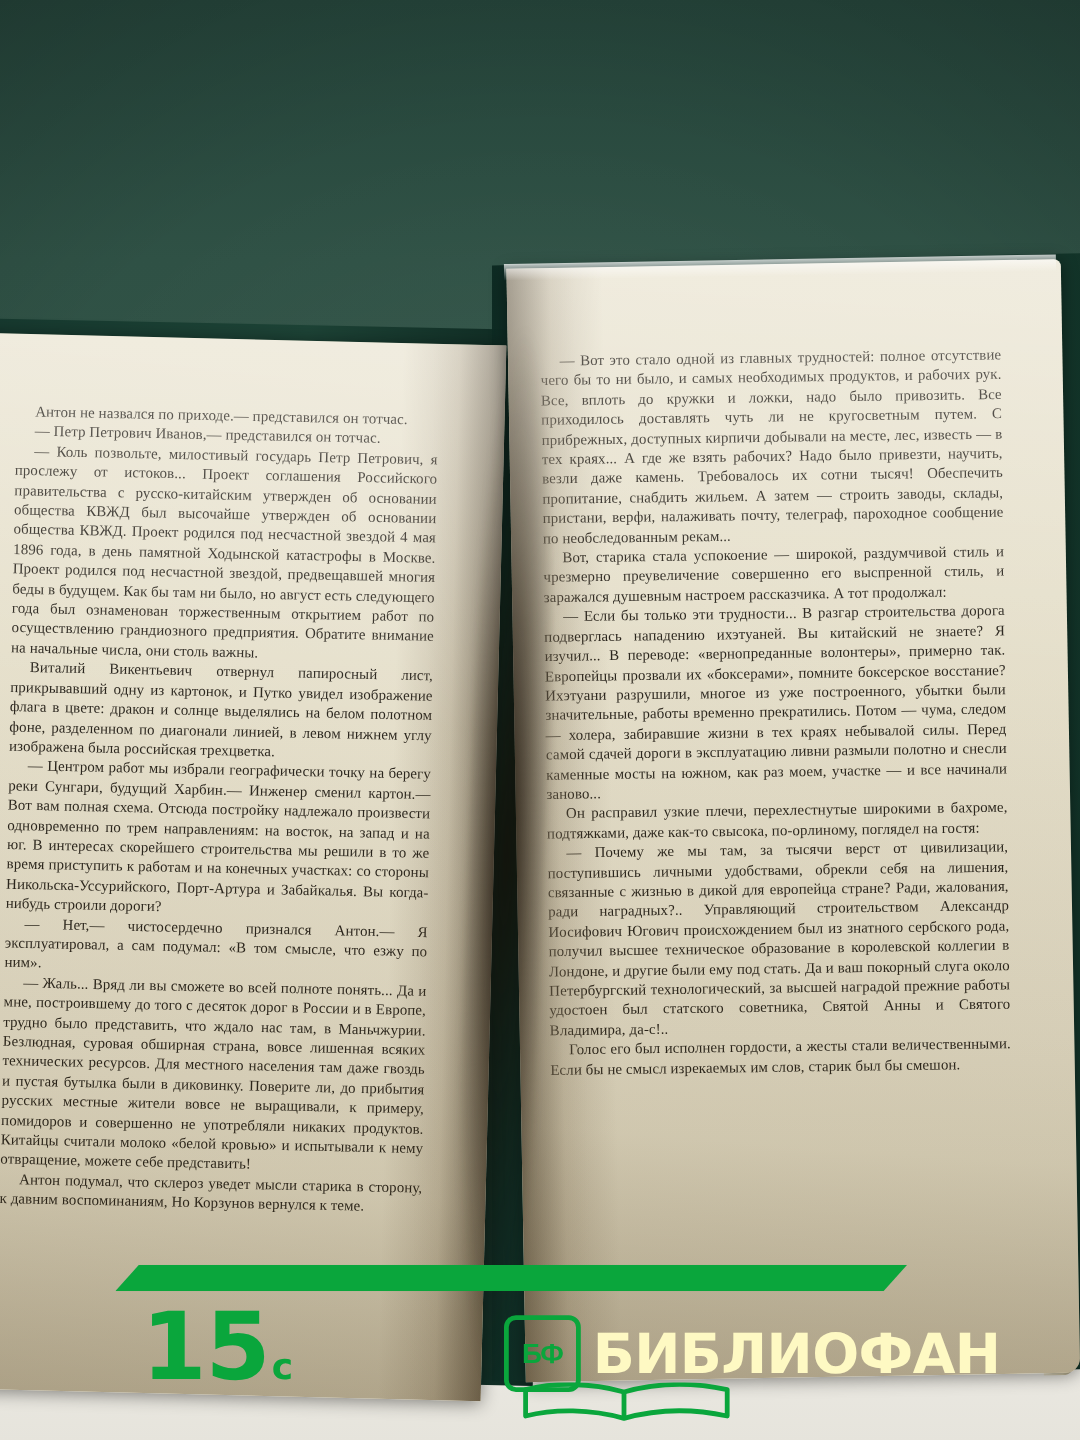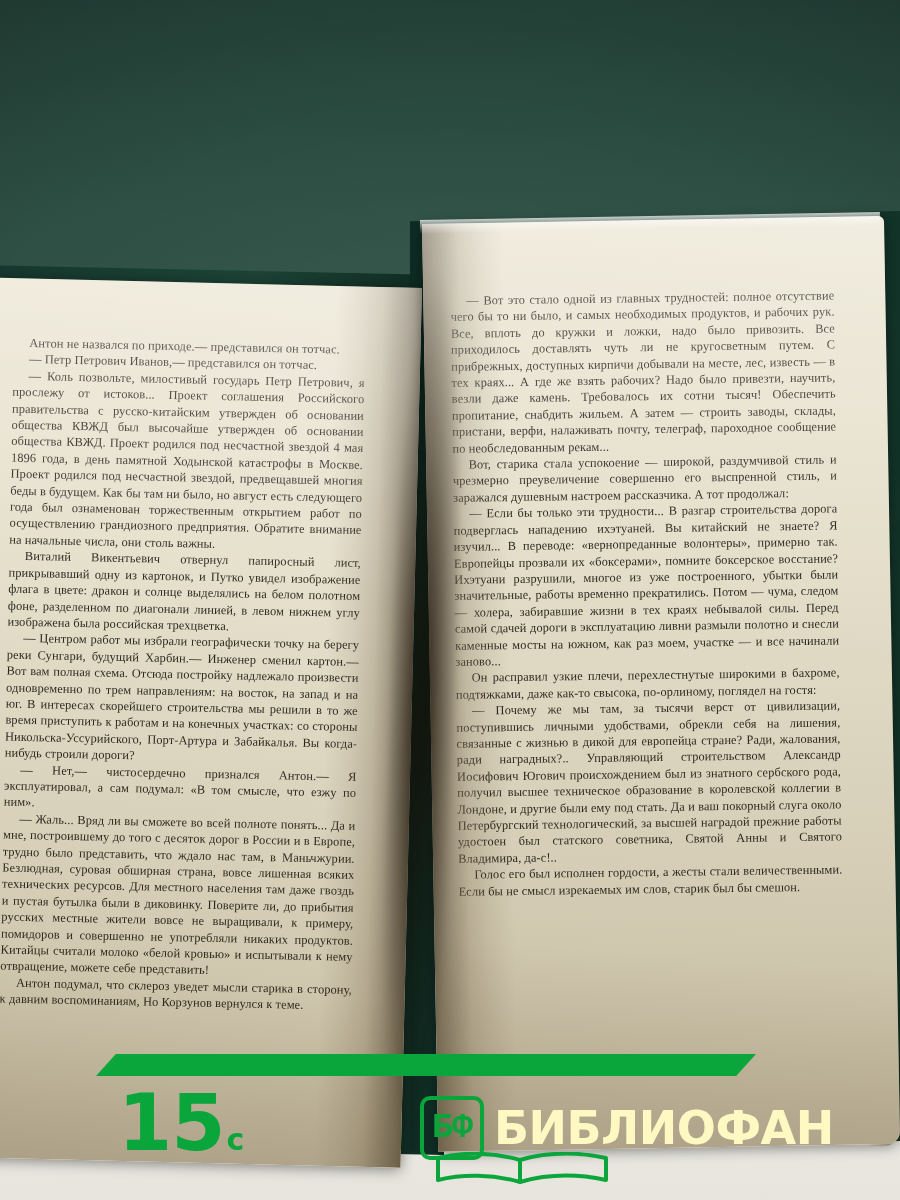--- a/index.html
+++ b/index.html
@@ -245,23 +245,23 @@
     display: flex;
     align-items: center;
     gap: 10px;
   }
   .wm-badge {
     width: 56px;
     height: 56px;
     border: 4px solid #0aa63c;
     border-radius: 10px;
     color: #0aa63c;
-    font-family: Liberation Mono, monospace;
+    font-family: Liberation Sans, sans-serif;
     font-weight: 700;
-    font-size: 35px;
+    font-size: 23px;
     display: flex;
     align-items: center;
     justify-content: center;
     letter-spacing: -1px;
   }
   .wm-name {
     color: #fef9c3;
     font-family: "DejaVu Sans", sans-serif;
     font-weight: 700;
     font-size: 46px;

